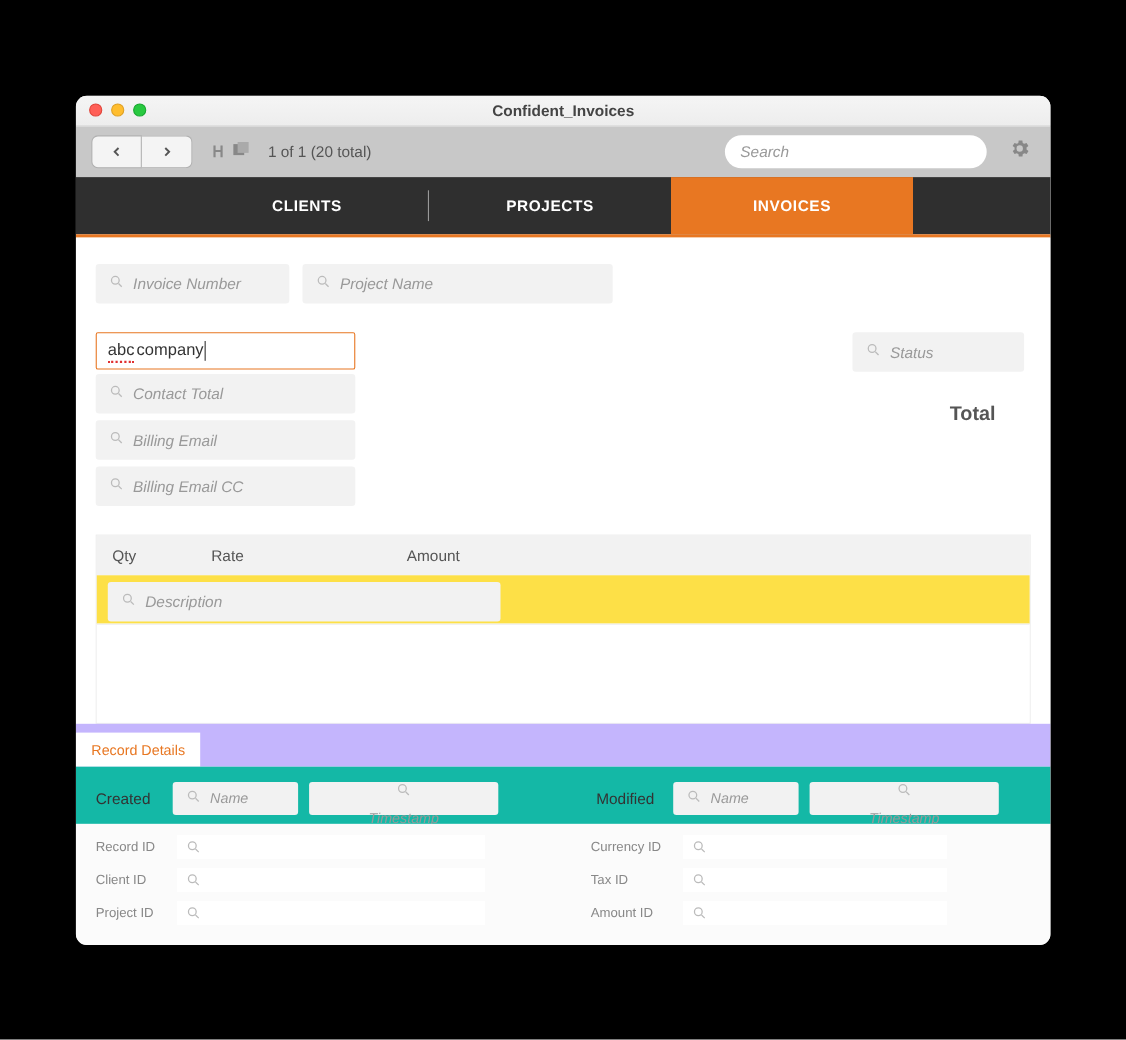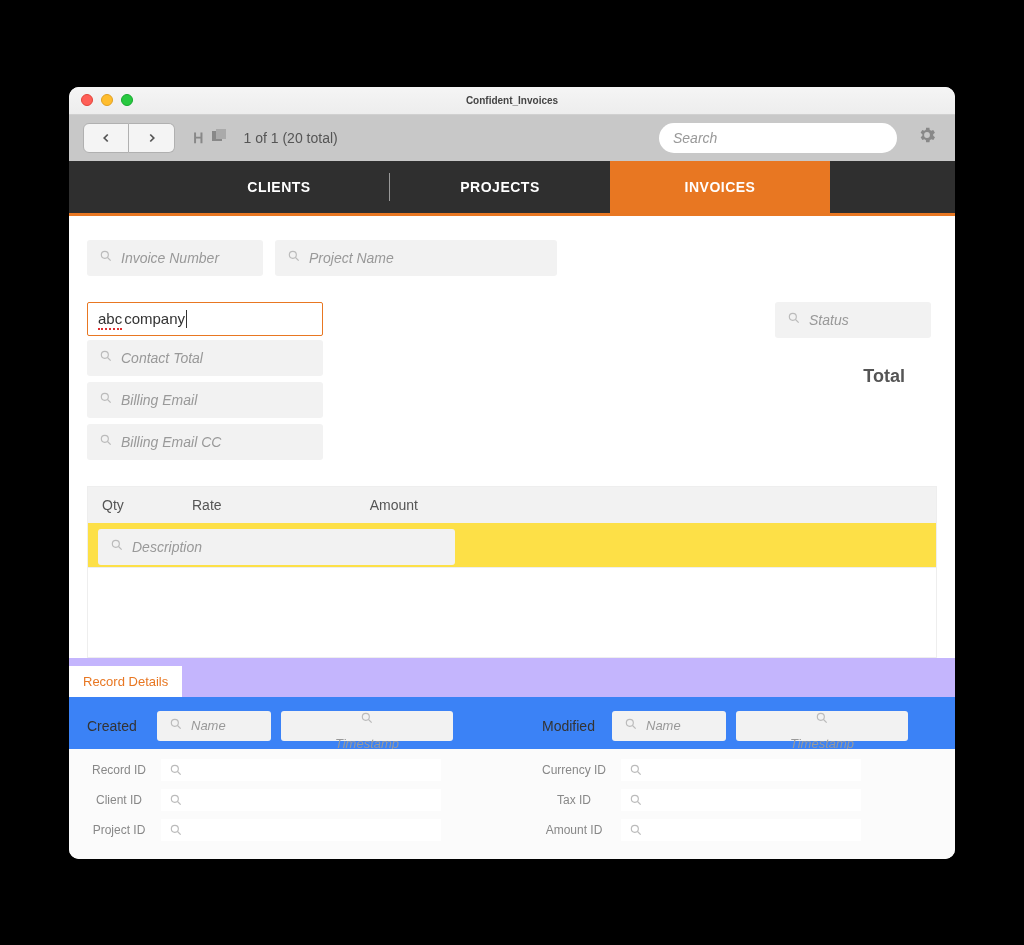--- a/index.html
+++ b/index.html
@@ -25,21 +25,21 @@
     display:flex; align-items:center;
     position:relative;
   }
   .traffic { display:flex; gap:8px; padding-left:12px; }
   .dot { width:12px; height:12px; border-radius:50%; }
   .dot.red { background:#ff5f57; border:1px solid #e1443a; }
   .dot.yellow { background:#ffbd2e; border:1px solid #dfa023; }
   .dot.green { background:#28c940; border:1px solid #17a82f; }
   .window-title {
     position:absolute; left:0; right:0; text-align:center;
-    font-size:10px; font-weight:600; color:#444;
+    font-size:14px; font-weight:600; color:#444;
     pointer-events:none;
   }
 
   .toolbar {
     background:#c8c8c8;
     display:flex; align-items:center;
     padding:8px 14px; gap:10px;
   }
   .nav-buttons { display:flex; }
   .nav-btn {
@@ -116,29 +116,29 @@
   .items-body { padding:6px 10px 0 10px; background:#fde047; min-height:44px; }
   .desc-field { width:357px; }
   .items-blank { height:90px; background:#fff; border-top:1px solid #eee; }
 
   .record-tab-row { background:#c4b5fd; padding-top:8px; }
   .record-tab {
     display:inline-block; background:#fff; color:#e87722; font-size:13px;
     padding:8px 14px; font-weight:500;
   }
 
-  .details { background:#3b82f6; padding:14px 18px 8px 18px; display:flex; gap:60px; }
+  .details { background:#14b8a6; padding:14px 18px 8px 18px; display:flex; gap:60px; }
   .details-col { flex:1; display:flex; align-items:center; gap:10px; }
   .details-label { font-size:14px; color:#333; width:60px; }
   .small-field { height:30px; font-size:13px; }
   .name-w { width:114px; }
   .ts-w { width:172px;flex-direction:column; }
 
   .ids { background:#fbfbfb; padding:10px 18px 18px 18px; display:flex; gap:50px; }
-  .ids-col { flex:1; display:flex; flex-direction:column; gap:8px;text-align:center; }
+  .ids-col { flex:1; display:flex; flex-direction:column; gap:8px; }
   .id-row { display:flex; align-items:center; gap:10px; }
   .id-label { font-size:12px; color:#888; width:64px; }
   .id-field {
     flex:1; height:22px; background:#fff; display:flex; align-items:center;
     padding:0 8px; color:#bbb; max-width:280px;
   }
   .id-field.narrow { max-width:240px; }
 
   svg.icon { width:14px; height:14px; }
   .mag svg { stroke:#bbb; }

